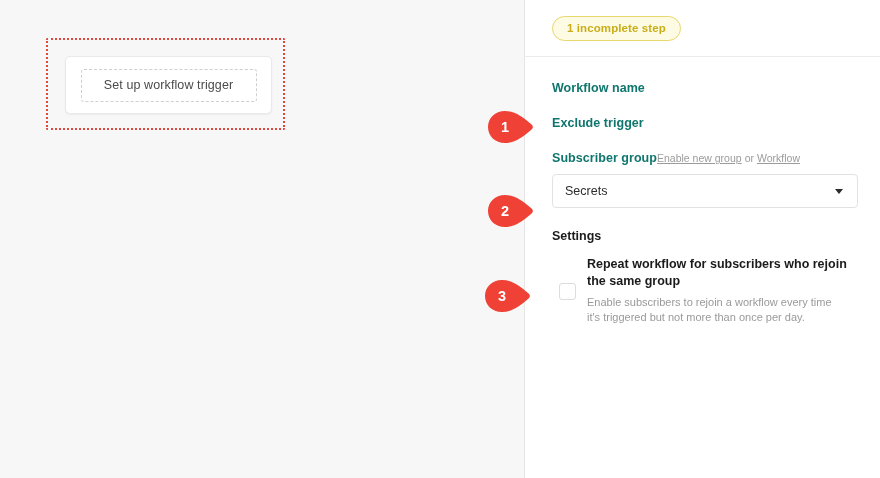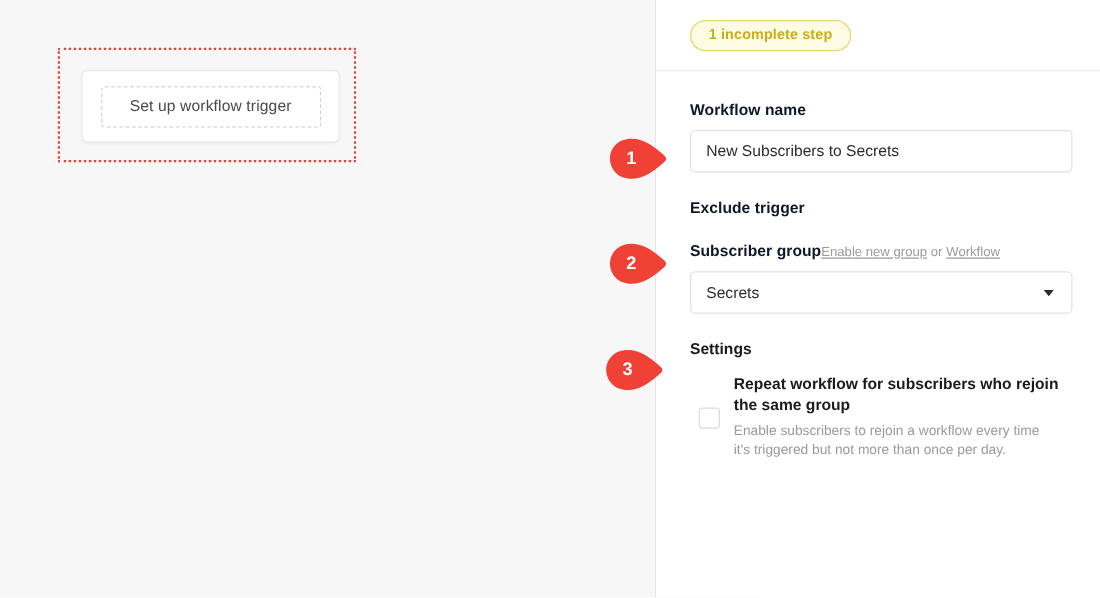--- a/index.html
+++ b/index.html
@@ -96,21 +96,21 @@
     white-space: nowrap;
   }
 
   .panel-body {
     padding: 24px 22px 0 27px;
   }
   .field-block { margin-bottom: 21px; }
   .field-label {
     font-size: 12.5px;
     font-weight: bold;
-    color: #0f172a;
+    color: #0f766e;
     margin-bottom: 9px;
     letter-spacing: 0.05px;
   }
   .label-row {
     display: flex;
     align-items: baseline;
     justify-content: flex-start;
     margin-bottom: 9px;
   }
   .label-row .field-label { margin-bottom: 0; }
@@ -231,21 +231,20 @@
   <div class="side-panel">
 
     <div class="panel-header">
       <span class="badge">1 incomplete step</span>
     </div>
 
     <div class="panel-body">
 
       <div class="field-block">
         <div class="field-label">Workflow name</div>
-        <input class="text-input" type="text" value="New Subscribers to Secrets" style="">
       </div>
 
       <div class="field-block">
         <div class="field-label">Exclude trigger</div>
       </div>
 
       <div class="field-block">
         <div class="label-row">
           <div class="field-label">Subscriber group</div>
           <div class="label-links">

